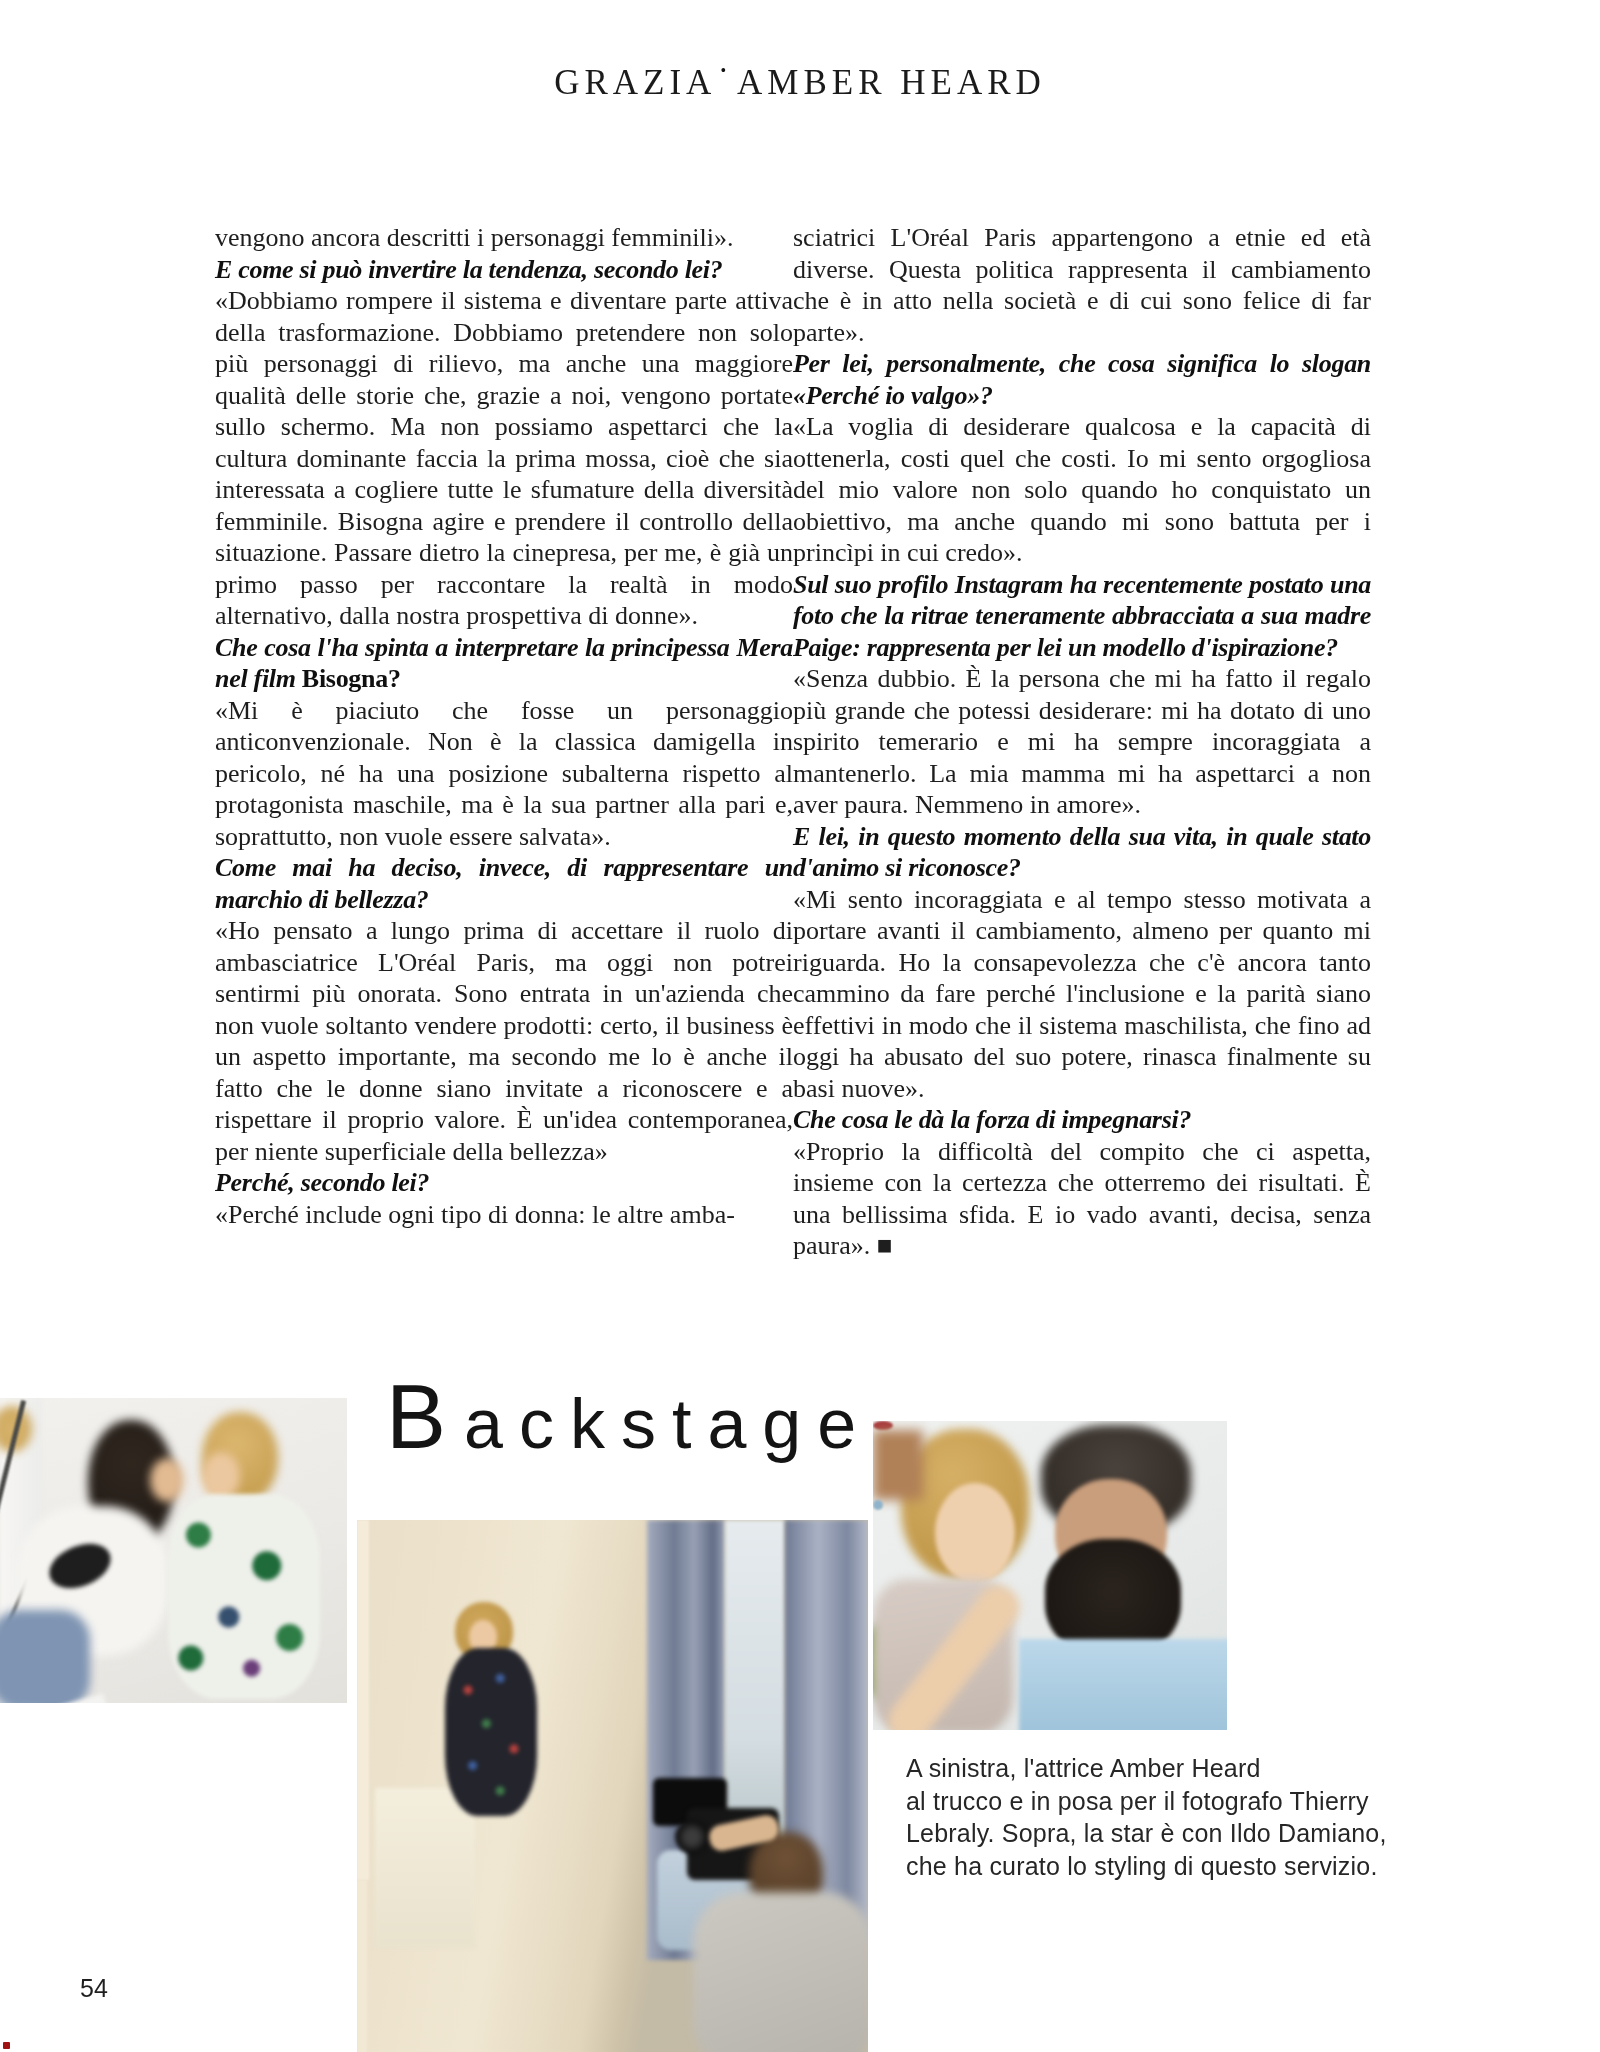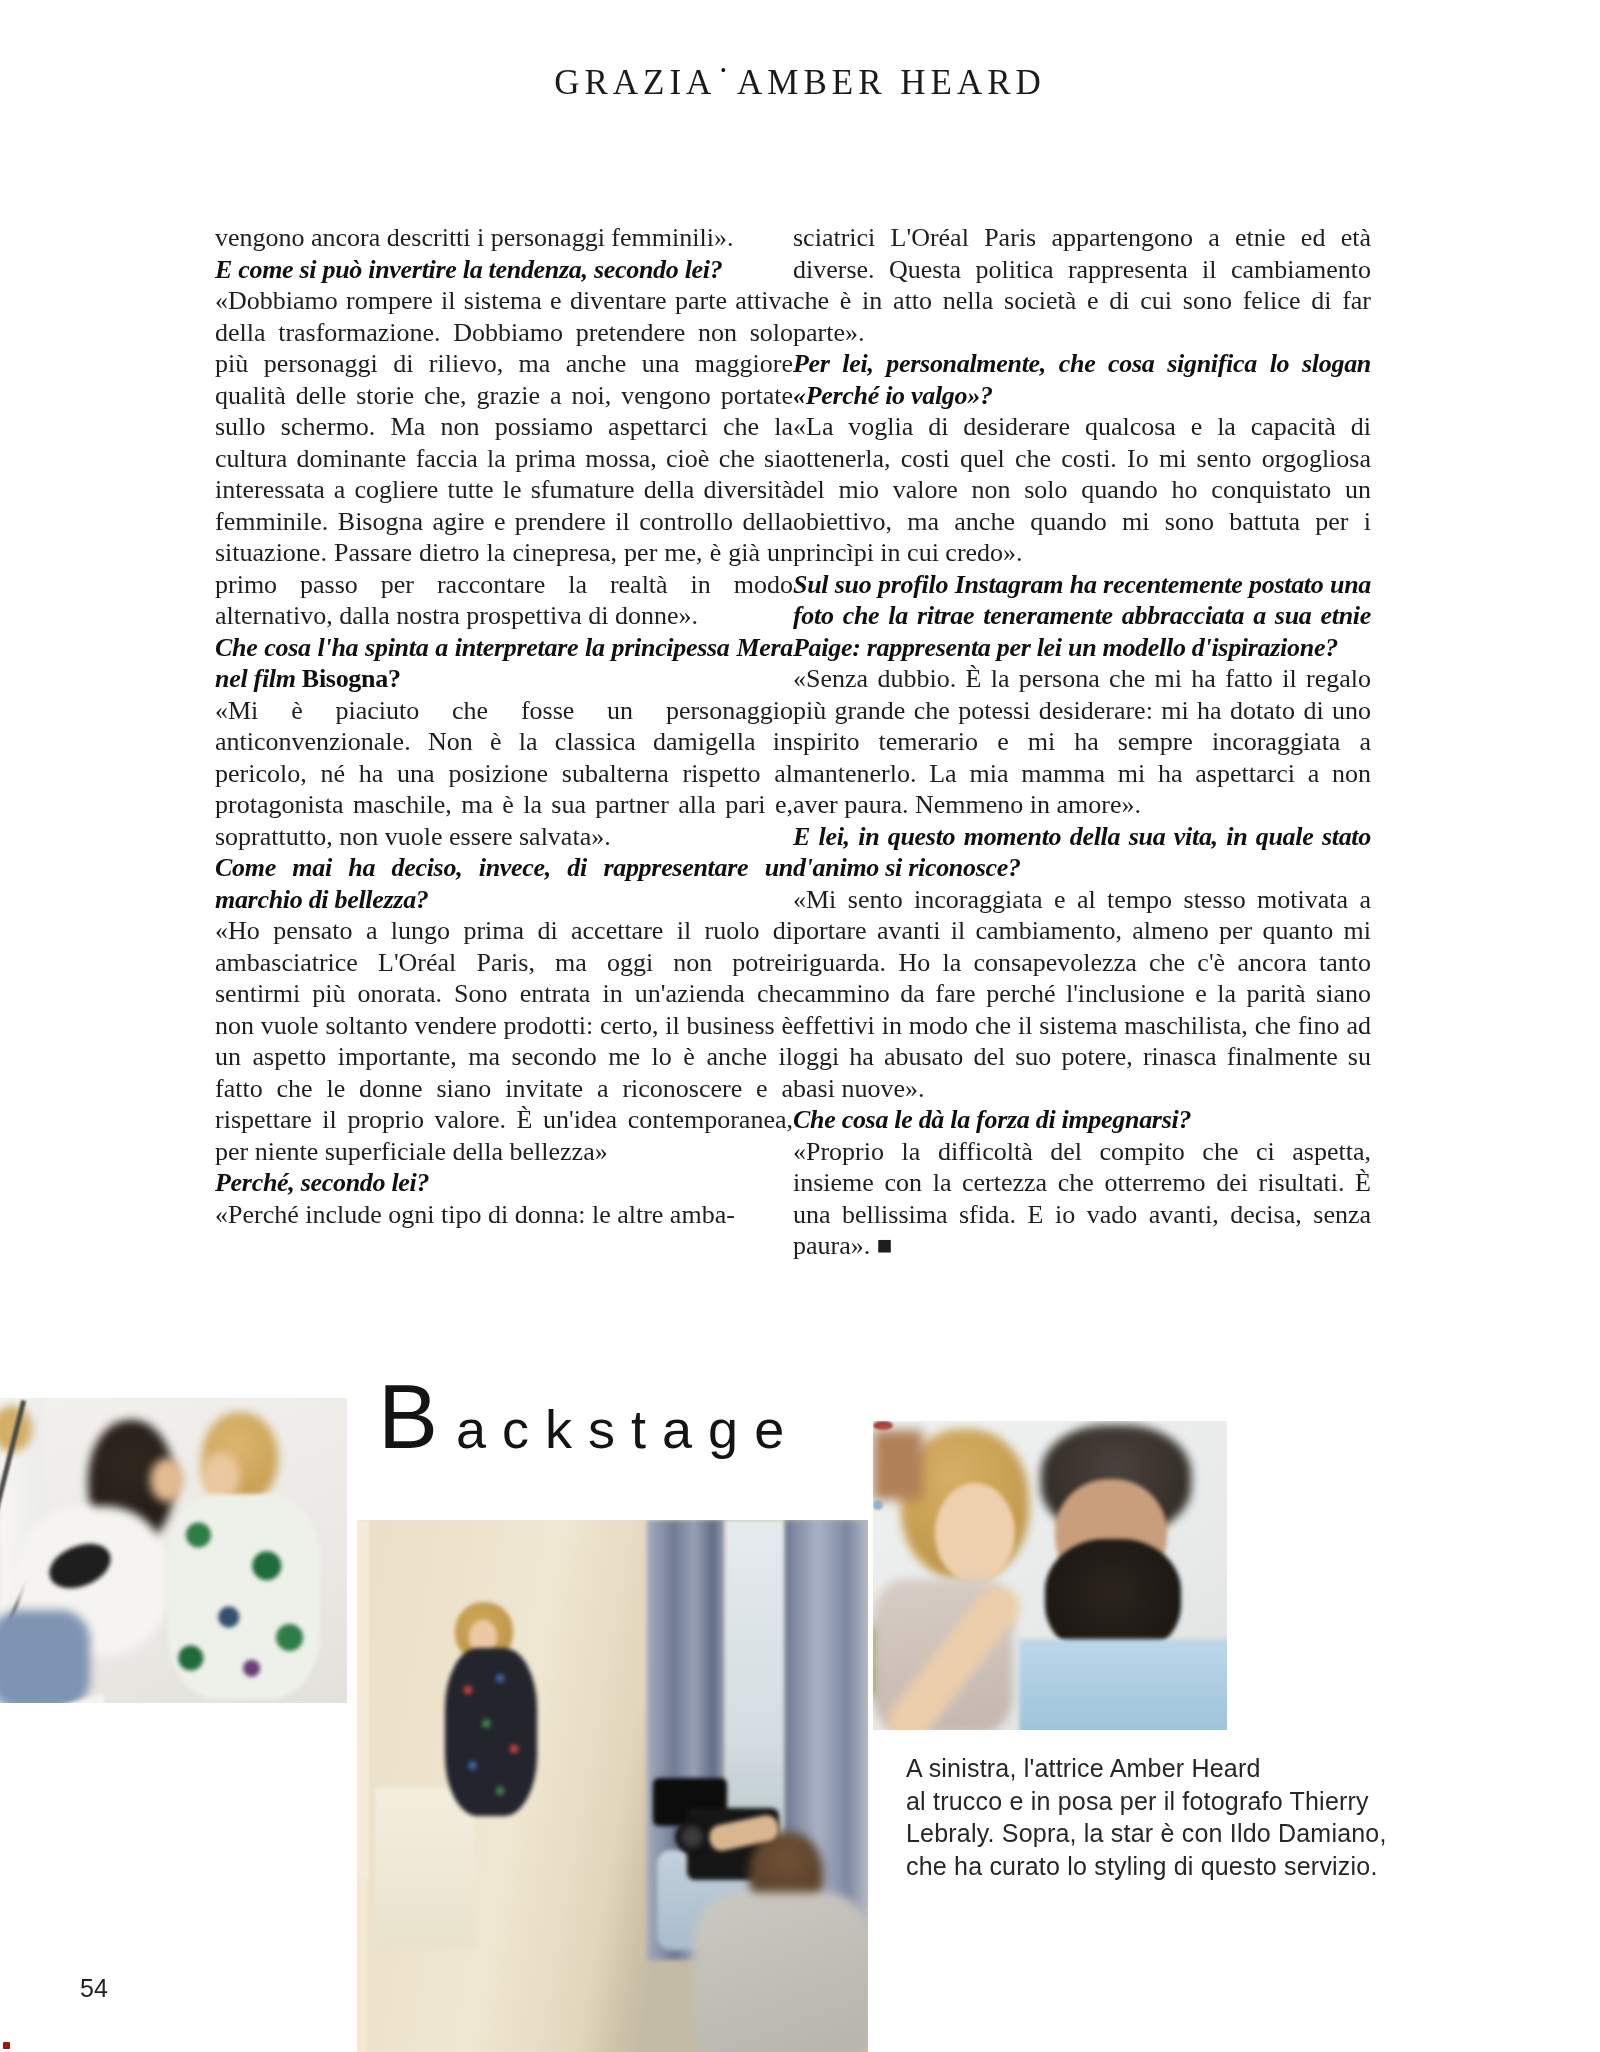--- a/index.html
+++ b/index.html
@@ -23,22 +23,22 @@
   }
   .col{width:578px;}
   .para{
     margin:0;text-align:justify;font-size:26px;line-height:31.5px;color:#1e1e1e;
     hyphens:auto;-webkit-hyphens:auto;
   }
   .para.q{font-weight:700;font-style:italic;color:#101010;letter-spacing:-0.3px;}
   .para.q .roman{font-style:normal;}
   
   .backstage-title{
-    position:absolute;left:378px;top:1366px;width:520px;
-    font-family:"Liberation Sans", sans-serif;font-size:54px;letter-spacing:16px;
+    position:absolute;left:386px;top:1366px;width:520px;
+    font-family:"Liberation Sans", sans-serif;font-size:70px;letter-spacing:16px;
     color:#141414;font-weight:400;
   }
   .backstage-title::first-letter{font-size:90px;letter-spacing:18px;}
   .caption{
     position:absolute;left:906px;top:1752px;width:490px;
     font-family:"Liberation Sans", sans-serif;font-size:25px;line-height:32.5px;
     color:#262626;letter-spacing:0.2px;
   }
   .page-number{
     position:absolute;left:80px;top:1974px;
@@ -132,21 +132,21 @@
       <p class="para a">«Mi è piaciuto che fosse un personaggio anticonvenzionale. Non è la classica damigella in pericolo, né ha una posizione subalterna rispetto al protagonista maschile, ma è la sua partner alla pari e, soprattutto, non vuole essere salvata».</p>
       <p class="para q">Come mai ha deciso, invece, di rappresentare un marchio di bellezza?</p>
       <p class="para a">«Ho pensato a lungo prima di accettare il ruolo di ambasciatrice L'Oréal Paris, ma oggi non potrei sentirmi più onorata. Sono entrata in un'azienda che non vuole soltanto vendere prodotti: certo, il business è un aspetto importante, ma secondo me lo è anche il fatto che le donne siano invitate a riconoscere e a rispettare il proprio valore. È un'idea contemporanea, per niente superficiale della bellezza»</p>
       <p class="para q">Perché, secondo lei?</p>
       <p class="para a">«Perché include ogni tipo di donna: le altre amba-</p>
     </div>
   <div class="col">
       <p class="para a">sciatrici L'Oréal Paris appartengono a etnie ed età diverse. Questa politica rappresenta il cambiamento che è in atto nella società e di cui sono felice di far parte».</p>
       <p class="para q">Per lei, personalmente, che cosa significa lo slogan «Perché io valgo»?</p>
       <p class="para a">«La voglia di desiderare qualcosa e la capacità di ottenerla, costi quel che costi. Io mi sento orgogliosa del mio valore non solo quando ho conquistato un obiettivo, ma anche quando mi sono battuta per i princìpi in cui credo».</p>
-      <p class="para q">Sul suo profilo Instagram ha recentemente postato una foto che la ritrae teneramente abbracciata a sua etnie Paige: rappresenta per lei un modello d'ispirazione?</p>
+      <p class="para q">Sul suo profilo Instagram ha recentemente postato una foto che la ritrae teneramente abbracciata a sua madre Paige: rappresenta per lei un modello d'ispirazione?</p>
       <p class="para a">«Senza dubbio. È la persona che mi ha fatto il regalo più grande che potessi desiderare: mi ha dotato di uno spirito temerario e mi ha sempre incoraggiata a mantenerlo. La mia mamma mi ha aspettarci a non aver paura. Nemmeno in amore».</p>
       <p class="para q">E lei, in questo momento della sua vita, in quale stato d'animo si riconosce?</p>
       <p class="para a">«Mi sento incoraggiata e al tempo stesso motivata a portare avanti il cambiamento, almeno per quanto mi riguarda. Ho la consapevolezza che c'è ancora tanto cammino da fare perché l'inclusione e la parità siano effettivi in modo che il sistema maschilista, che fino ad oggi ha abusato del suo potere, rinasca finalmente su basi nuove».</p>
       <p class="para q">Che cosa le dà la forza di impegnarsi?</p>
       <p class="para a">«Proprio la difficoltà del compito che ci aspetta, insieme con la certezza che otterremo dei risultati. È una bellissima sfida. E io vado avanti, decisa, senza paura». ■</p>
     </div>
 </div>
 
 <div class="backstage-title">Backstage</div>
 

